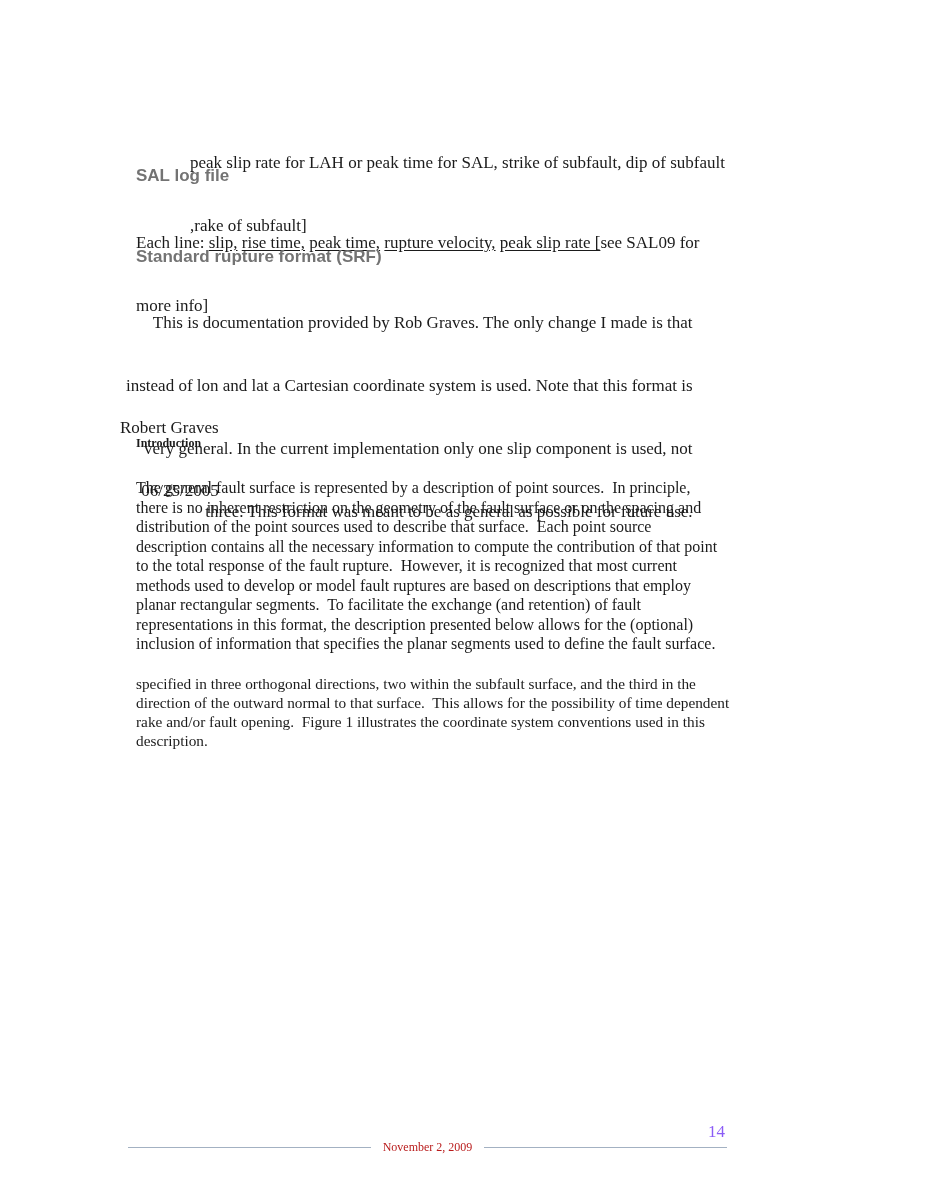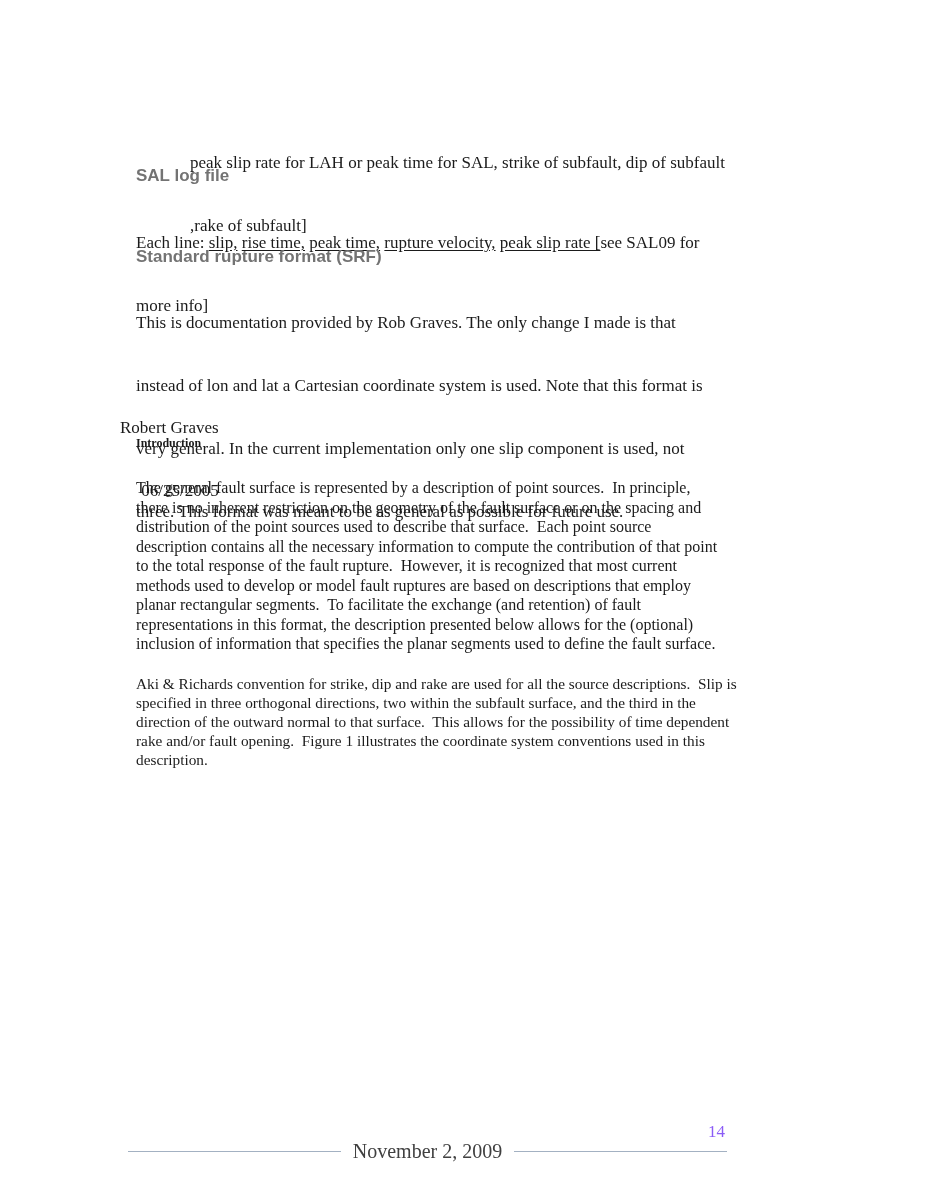--- a/index.html
+++ b/index.html
@@ -49,22 +49,22 @@
     display: flex;
     align-items: center;
     gap: 12px;
   }
   .footer-rule {
     flex: 1;
     height: 1px;
     background: #a3b1c2;
   }
   .footer-date {
-    font-size: 20px;
-    color: #404040;
+    font-size: 12px;
+    color: #b91c1c;
     white-space: pre;
   }
   .page-number {
     top: 1122px;
     right: 133px;
     font-size: 17px;
     color: #8b5cf6;
     white-space: pre;
   }
 </style>
@@ -80,21 +80,21 @@
 
   <div class="abs heading" style="left:136px; top:166px;">SAL log file</div>
 
   <div class="abs body-text" style="left:136px; top:190px;">
     <div class="line"><span>Each line: </span><span class="u">slip,</span><span> </span><span class="u">rise time,</span><span> </span><span class="u">peak time,</span><span> </span><span class="u">rupture velocity,</span><span> </span><span class="u">peak slip rate [</span><span>see SAL09 for</span></div>
     <div class="line">more info]</div>
   </div>
 
   <div class="abs heading" style="left:136px; top:247px;">Standard rupture format (SRF)</div>
 
-  <div class="abs body-text" style="left:136px; top:270px;">
+  <div class="abs body-text" style="left:126px; top:270px;text-align:right;">
     <div class="line">This is documentation provided by Rob Graves. The only change I made is that</div>
     <div class="line">instead of lon and lat a Cartesian coordinate system is used. Note that this format is</div>
     <div class="line">very general. In the current implementation only one slip component is used, not</div>
     <div class="line">three. This format was meant to be as general as possible for future use.</div>
   </div>
 
   <div class="abs body-text" style="left:120px; top:375px;text-align:right;">
     <div class="line">Robert Graves</div>
     <div class="line">06/25/2005</div>
   </div>
@@ -107,21 +107,20 @@
     <div class="line">distribution of the point sources used to describe that surface.  Each point source</div>
     <div class="line">description contains all the necessary information to compute the contribution of that point</div>
     <div class="line">to the total response of the fault rupture.  However, it is recognized that most current</div>
     <div class="line">methods used to develop or model fault ruptures are based on descriptions that employ</div>
     <div class="line">planar rectangular segments.  To facilitate the exchange (and retention) of fault</div>
     <div class="line">representations in this format, the description presented below allows for the (optional)</div>
     <div class="line">inclusion of information that specifies the planar segments used to define the fault surface.</div>
   </div>
 
   <div class="abs para2" style="left:136px; top:674px;">
-    <div class="line">Aki &amp; Richards convention for strike, dip and rake are used for all the source descriptions.  Slip is</div>
     <div class="line">specified in three orthogonal directions, two within the subfault surface, and the third in the</div>
     <div class="line">direction of the outward normal to that surface.  This allows for the possibility of time dependent</div>
     <div class="line">rake and/or fault opening.  Figure 1 illustrates the coordinate system conventions used in this</div>
     <div class="line">description.</div>
   </div>
 
   <div class="abs page-number">14</div>
 
   <div class="abs footer-row">
     <span class="footer-rule"></span>

